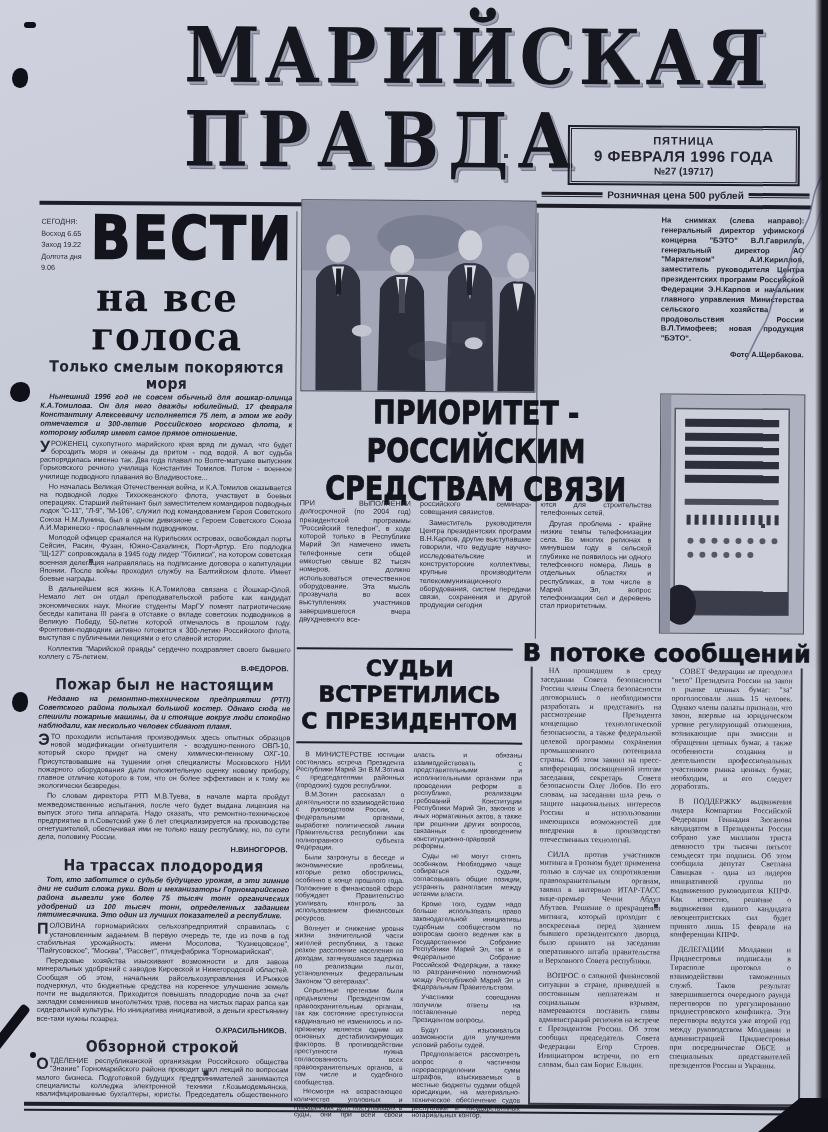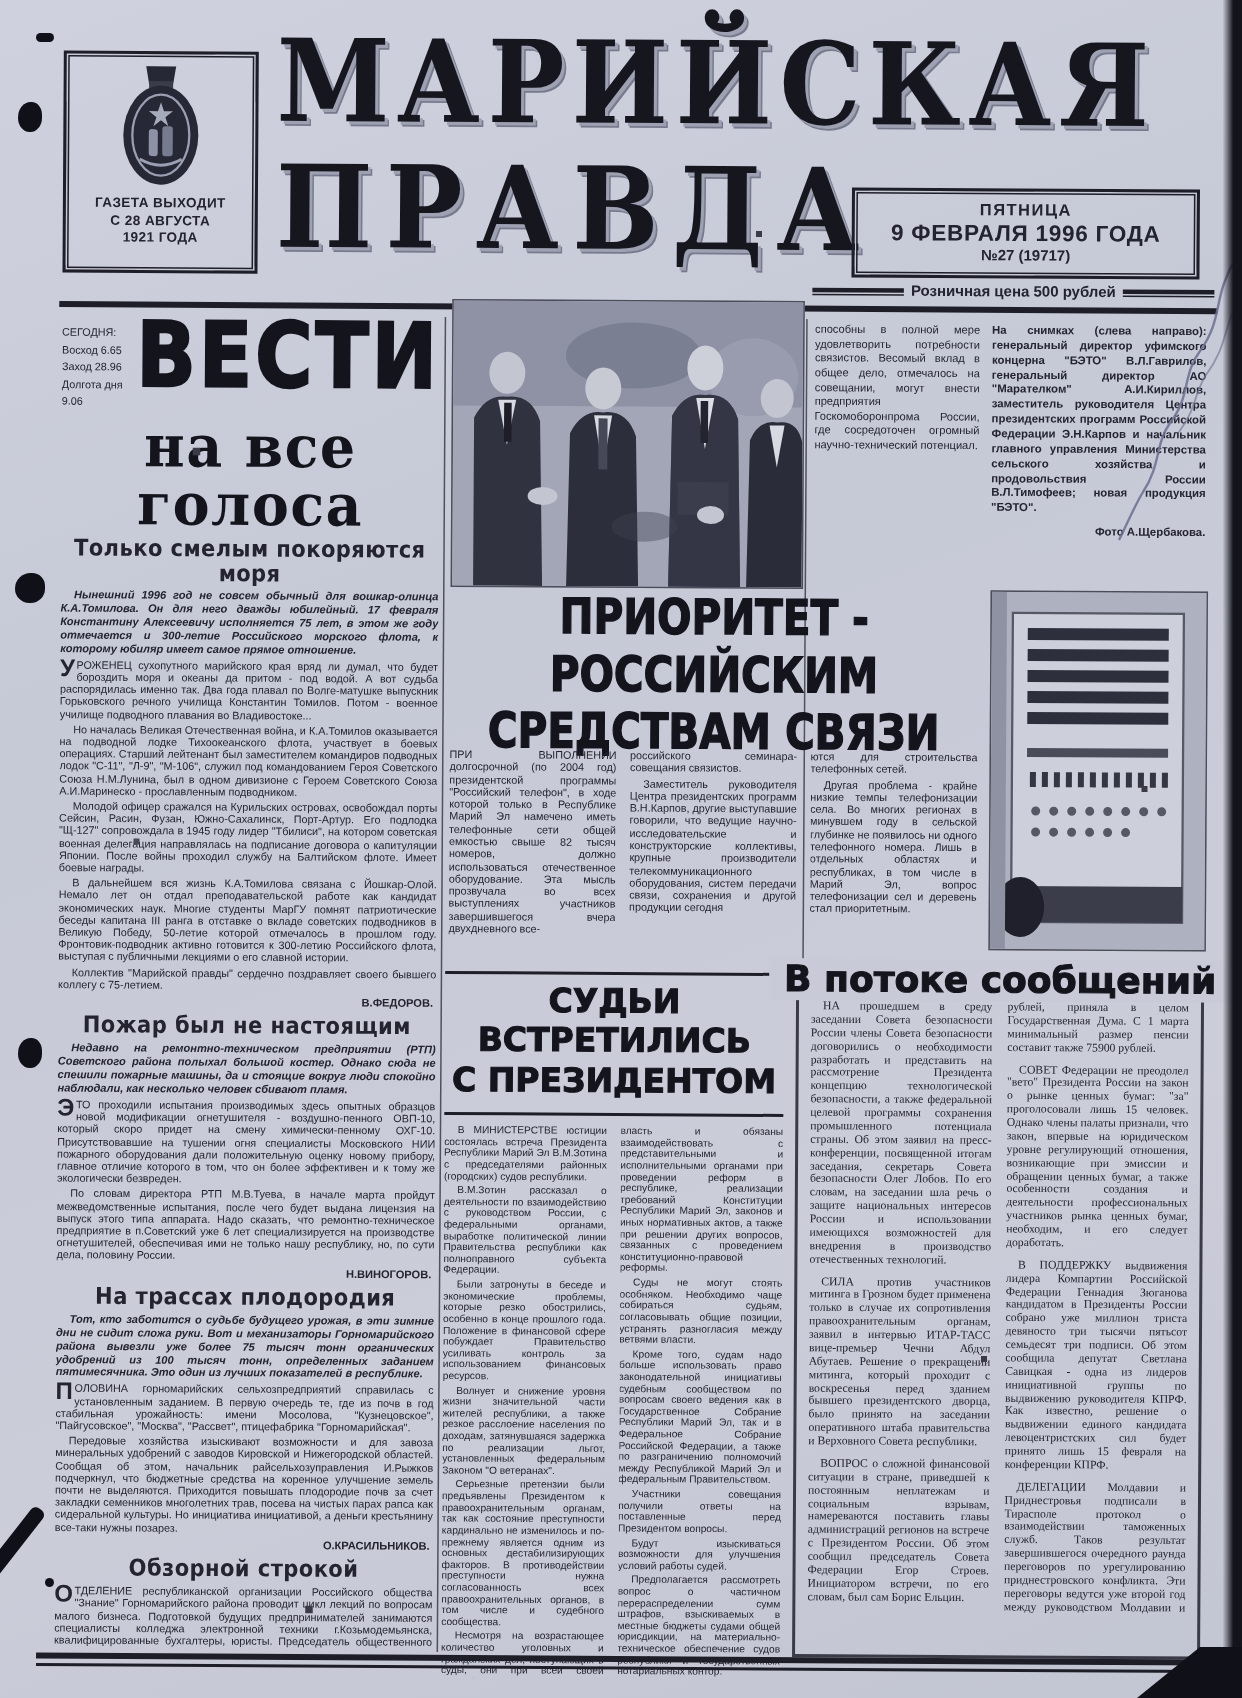--- a/index.html
+++ b/index.html
@@ -99,37 +99,20 @@
           box-shadow:130px 300px 0 1.5px #3a3b47,505px 155px 0 1px #3a3b47,655px 905px 0 1px #3a3b47,
                      205px 1072px 0 1.5px #3a3b47,762px 525px 0 1px #3a3b47,90px 560px 0 1px #4a4b57;}
   .scribble{position:absolute;left:738px;top:168px;width:92px;height:195px;}
 </style>
 </head>
 <body>
 
 <div class="page">
  <div class="tilt">
 
-  <div class="logo-box">
-    <svg width="64" height="82" viewBox="0 0 64 82">
-      <polygon points="22,0 42,0 40,12 24,12" fill="#262836"></polygon>
-      <rect x="24" y="10" width="16" height="6" fill="#3a3c4a"></rect>
-      <ellipse cx="32" cy="46" rx="25" ry="33" fill="#262836"></ellipse>
-      <ellipse cx="32" cy="46" rx="19" ry="27" fill="none" stroke="#9aa0b2" stroke-width="1.5"></ellipse>
-      <polygon points="32,24 34,30 40,30 35,34 37,40 32,36 27,40 29,34 24,30 30,30" fill="#a6abbc"></polygon>
-      <rect x="24" y="42" width="6" height="18" rx="2" fill="#8d92a6"></rect>
-      <rect x="33" y="40" width="7" height="20" rx="2" fill="#767b90"></rect>
-      <path d="M18,62 Q32,70 46,62" stroke="#9aa0b2" stroke-width="2" fill="none"></path>
-    </svg>
-    <div class="founded">
-      <div>ГАЗЕТА ВЫХОДИТ</div>
-      <div>С 28 АВГУСТА</div>
-      <div>1921 ГОДА</div>
-    </div>
-  </div>
   <div class="title1">МАРИЙСКАЯ</div>
   <div class="title2">ПРАВДА</div>
   <div class="date-box">
     <div class="day">ПЯТНИЦА</div>
     <div class="date">9 ФЕВРАЛЯ 1996 ГОДА</div>
     <div class="issue">№27 (19717)</div>
   </div>
   <div class="price-row">
     <span class="rule-seg"></span>
     <span class="price">Розничная цена 500 рублей</span>
@@ -138,21 +121,21 @@
   <div class="main-rule"></div>
 
   <div class="vr" style="left:295px;top:212px;height:890px;"></div>
   <div class="vr" style="left:536px;top:212px;height:428px;"></div>
 
   <div class="left-col">
     <div class="vesti-head">
       <div class="today">
         <div>СЕГОДНЯ:</div>
         <div>Восход 6.65</div>
-        <div>Заход 28.96</div>
+        <div>Заход 19.22</div>
         <div>Долгота дня 9.06</div>
       </div>
       <div class="vesti1">ВЕСТИ</div>
     </div>
     <div class="vesti2">на все голоса</div>
 
     <div class="sec">Только смелым покоряются моря</div>
     <p class="lead">Нынешний 1996 год не совсем обычный для вошкар-олинца К.А.Томилова. Он для него дважды юбилейный. 17 февраля Константину Алексеевичу исполняется 75 лет, в этом же году отмечается и 300-летие Российского морского флота, к которому юбиляр имеет самое прямое отношение.</p>
     <p class="body"><span class="dc">У</span><span>РОЖЕНЕЦ сухопутного марийского края вряд ли думал, что будет бороздить моря и океаны да притом - под водой. А вот судьба распорядилась именно так. Два года плавал по Волге-матушке выпускник Горьковского речного училища Константин Томилов. Потом - военное училище подводного плавания во Владивостоке...</span></p>
     <p class="body ind">Но началась Великая Отечественная война, и К.А.Томилов оказывается на подводной лодке Тихоокеанского флота, участвует в боевых операциях. Старший лейтенант был заместителем командиров подводных лодок "С-11", "Л-9", "М-106", служил под командованием Героя Советского Союза Н.М.Лунина, был в одном дивизионе с Героем Советского Союза А.И.Маринеско - прославленным подводником.</p>
@@ -206,21 +189,20 @@
       <polygon points="211,82 221,82 216,110" fill="#d8dae2"></polygon>
 
       <ellipse cx="128" cy="150" rx="22" ry="10" fill="#41435266"></ellipse>
       <rect x="150" y="120" width="34" height="22" fill="#3b3d4c"></rect>
       <ellipse cx="60" cy="130" rx="10" ry="6" fill="#c3c5d0"></ellipse>
       <ellipse cx="172" cy="142" rx="9" ry="6" fill="#c3c5d0"></ellipse>
     </svg>
   </div>
 
   <div class="topcol-a">
-    <p class="noind">способны в полной мере удовлетворить потребности связистов. Весомый вклад в общее дело, отмечалось на совещании, могут внести предприятия Госкомоборонпрома России, где сосредоточен огромный научно-технический потенциал.</p>
   </div>
 
   <div class="topcol-b">
     <p class="caption">На снимках (слева направо): генеральный директор уфимского концерна "БЭТО" В.Л.Гаврилов, генеральный директор АО "Марателком" А.И.Кириллов, заместитель руководителя Центра президентских программ Российской Федерации Э.Н.Карпов и начальник главного управления Министерства сельского хозяйства и продовольствия России В.Л.Тимофеев; новая продукция "БЭТО".</p>
     <div class="credit">Фото А.Щербакова.</div>
   </div>
 
   <div class="photo-equip">
     <svg width="143" height="238" viewBox="0 0 143 238">
       <rect width="143" height="238" fill="#aeb1bf"></rect>
@@ -319,21 +301,20 @@
   <div class="newsflow">
     <div class="nf-title">В потоке сообщений</div>
     <div class="nf-cols">
       <div class="c">
         <p>НА прошедшем в среду заседании Совета безопасности России члены Совета безопасности договорились о необходимости разработать и представить на рассмотрение Президента концепцию технологической безопасности, а также федеральной целевой программы сохранения промышленного потенциала страны. Об этом заявил на пресс-конференции, посвященной итогам заседания, секретарь Совета безопасности Олег Лобов. По его словам, на заседании шла речь о защите национальных интересов России и использовании имеющихся возможностей для внедрения в производство отечественных технологий.</p>
         <p>СИЛА против участников митинга в Грозном будет применена только в случае их сопротивления правоохранительным органам, заявил в интервью ИТАР-ТАСС вице-премьер Чечни Абдул Абутаев. Решение о прекращении митинга, который проходит с воскресенья перед зданием бывшего президентского дворца, было принято на заседании оперативного штаба правительства и Верховного Совета республики.</p>
         <p>ВОПРОС о сложной финансовой ситуации в стране, приведшей к постоянным неплатежам и социальным взрывам, намереваются поставить главы администраций регионов на встрече с Президентом России. Об этом сообщил председатель Совета Федерации Егор Строев. Инициатором встречи, по его словам, был сам Борис Ельцин.</p>
         <p>ФЕДЕРАЛЬНЫЙ закон, в соответствии с которым с 1 февраля 1996 года устанавливается минимальный размер оплаты труда в сумме 75900</p>
       </div>
       <div class="c">
-        <p class="noind">рублей, приняла в целом Государственная Дума. С 1 марта минимальный размер пенсии составит также 75900 рублей.</p>
         <p>СОВЕТ Федерации не преодолел "вето" Президента России на закон о рынке ценных бумаг: "за" проголосовали лишь 15 человек. Однако члены палаты признали, что закон, впервые на юридическом уровне регулирующий отношения, возникающие при эмиссии и обращении ценных бумаг, а также особенности создания и деятельности профессиональных участников рынка ценных бумаг, необходим, и его следует доработать.</p>
         <p>В ПОДДЕРЖКУ выдвижения лидера Компартии Российской Федерации Геннадия Зюганова кандидатом в Президенты России собрано уже миллион триста девяносто три тысячи пятьсот семьдесят три подписи. Об этом сообщила депутат Светлана Савицкая - одна из лидеров инициативной группы по выдвижению руководителя КПРФ. Как известно, решение о выдвижении единого кандидата левоцентристских сил будет принято лишь 15 февраля на конференции КПРФ.</p>
         <p>ДЕЛЕГАЦИИ Молдавии и Приднестровья подписали в Тирасполе протокол о взаимодействии таможенных служб. Таков результат завершившегося очередного раунда переговоров по урегулированию приднестровского конфликта. Эти переговоры ведутся уже второй год между руководством Молдавии и администрацией Приднестровья при посредничестве ОБСЕ и специальных представителей президентов России и Украины.</p>
 
       </div>
     </div>
   </div>
 
   <div class="bottom-rule"></div>
  </div>

